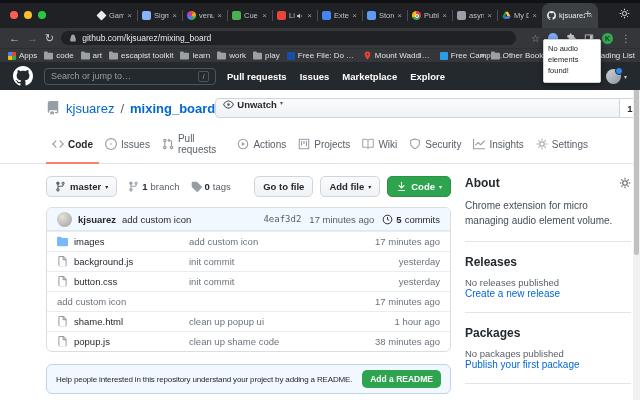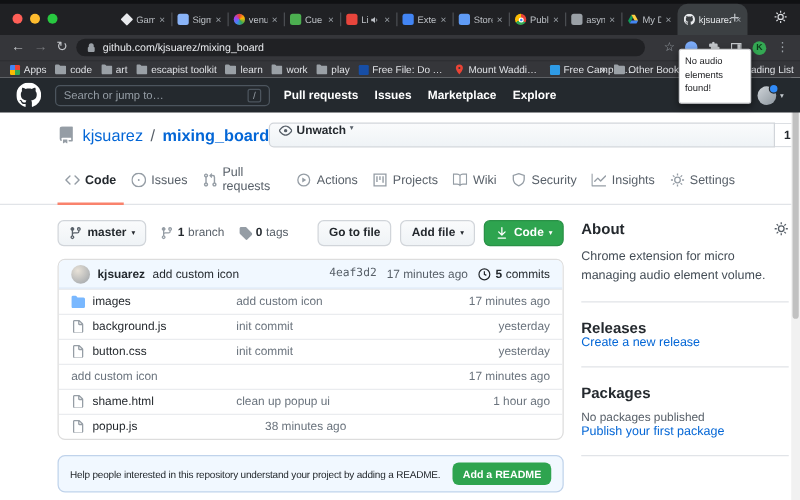--- a/index.html
+++ b/index.html
@@ -612,40 +612,42 @@
           <span class="fmsg">clean up popup ui</span>
           <span class="ftime">1 hour ago</span>
         </div>
         <div class="filerow">
           <span class="fname">
               <svg class="ic" width="11" height="11" style="color:#959da5">
                 <use href="#i-file"></use>
               </svg>
               <span>popup.js</span>
             </span>
+          <span class="fmsg">clean up shame code</span>
           <span class="ftime">38 minutes ago</span>
         </div>
       </div>
 
       <div class="readme-banner">
         <span class="txt">Help people interested in this repository understand your project by adding a README.</span>
         <span class="readme-btn">Add a README</span>
       </div>
     </div>
 
     <div class="sidebar">
       <div class="sb-title">
         <span>About</span>
         <svg class="ic" width="12" height="12">
             <use href="#i-gear"></use>
           </svg>
       </div>
       <div class="sb-desc">Chrome extension for micro managing audio element volume.</div>
       <hr>
       <div class="sb-title">Releases</div>
+      <div class="sb-muted">No releases published</div>
       <div class="sb-link">Create a new release</div>
       <hr>
       <div class="sb-title">Packages</div>
       <div class="sb-muted">No packages published</div>
       <div class="sb-link">Publish your first package</div>
       <hr>
 
     </div>
   </div>
 </div>

